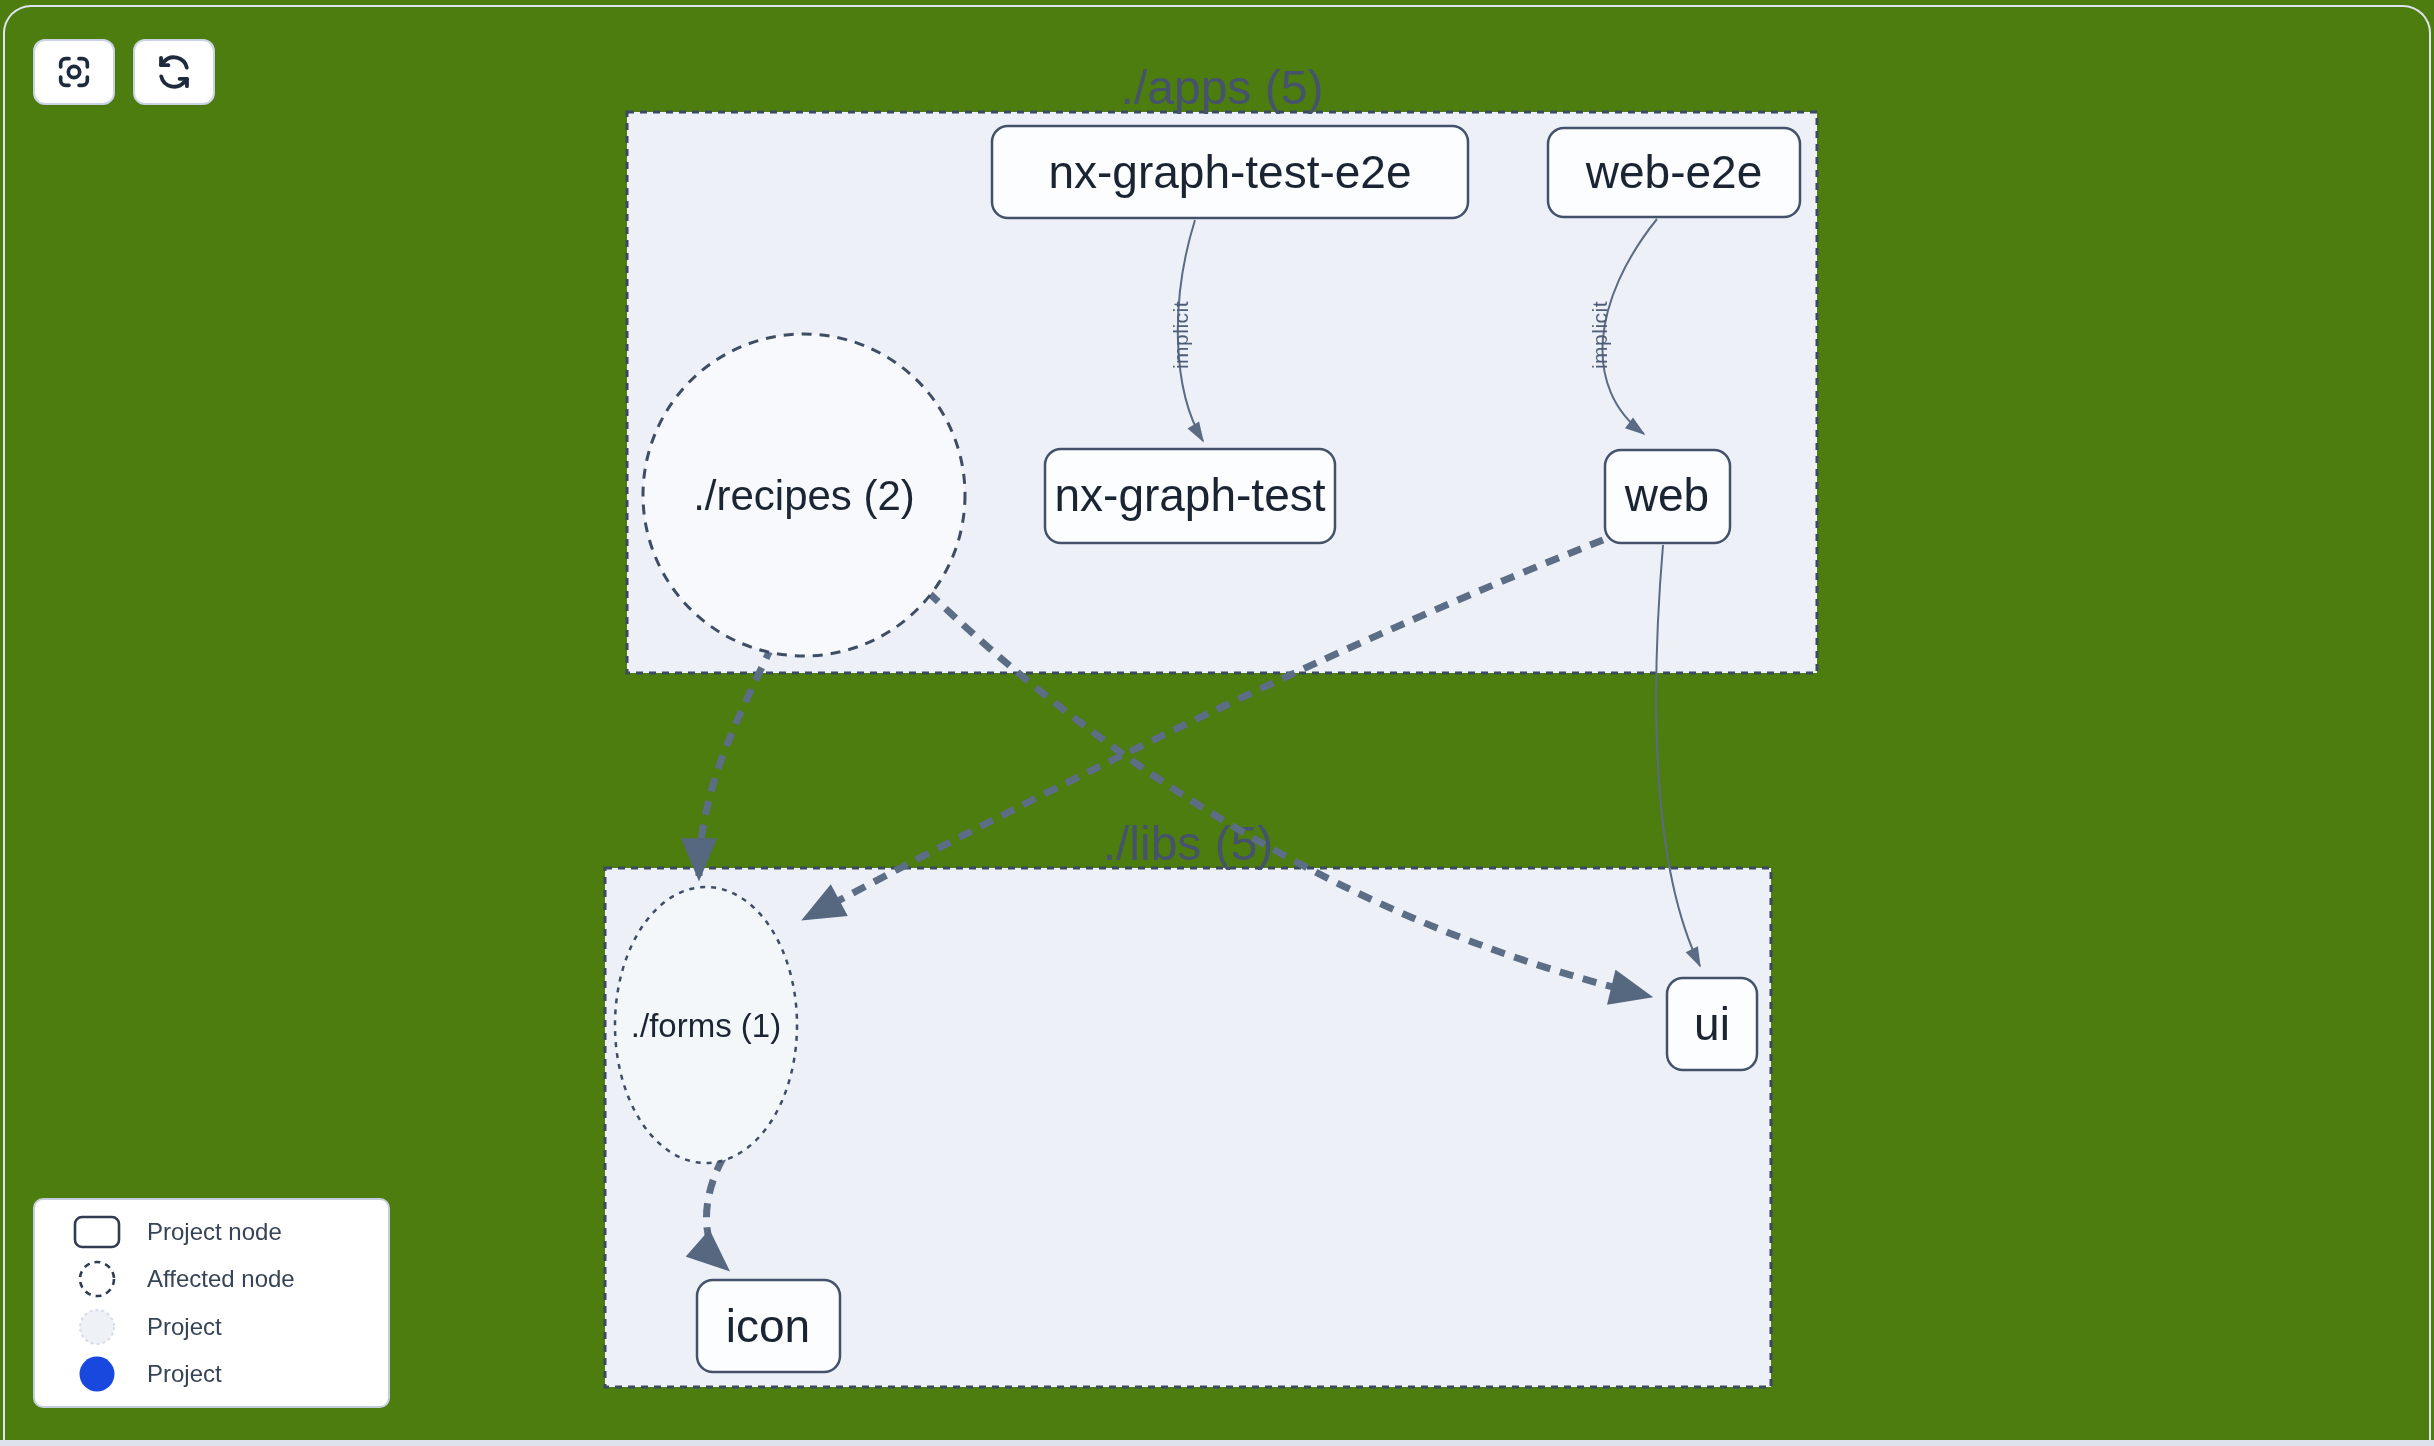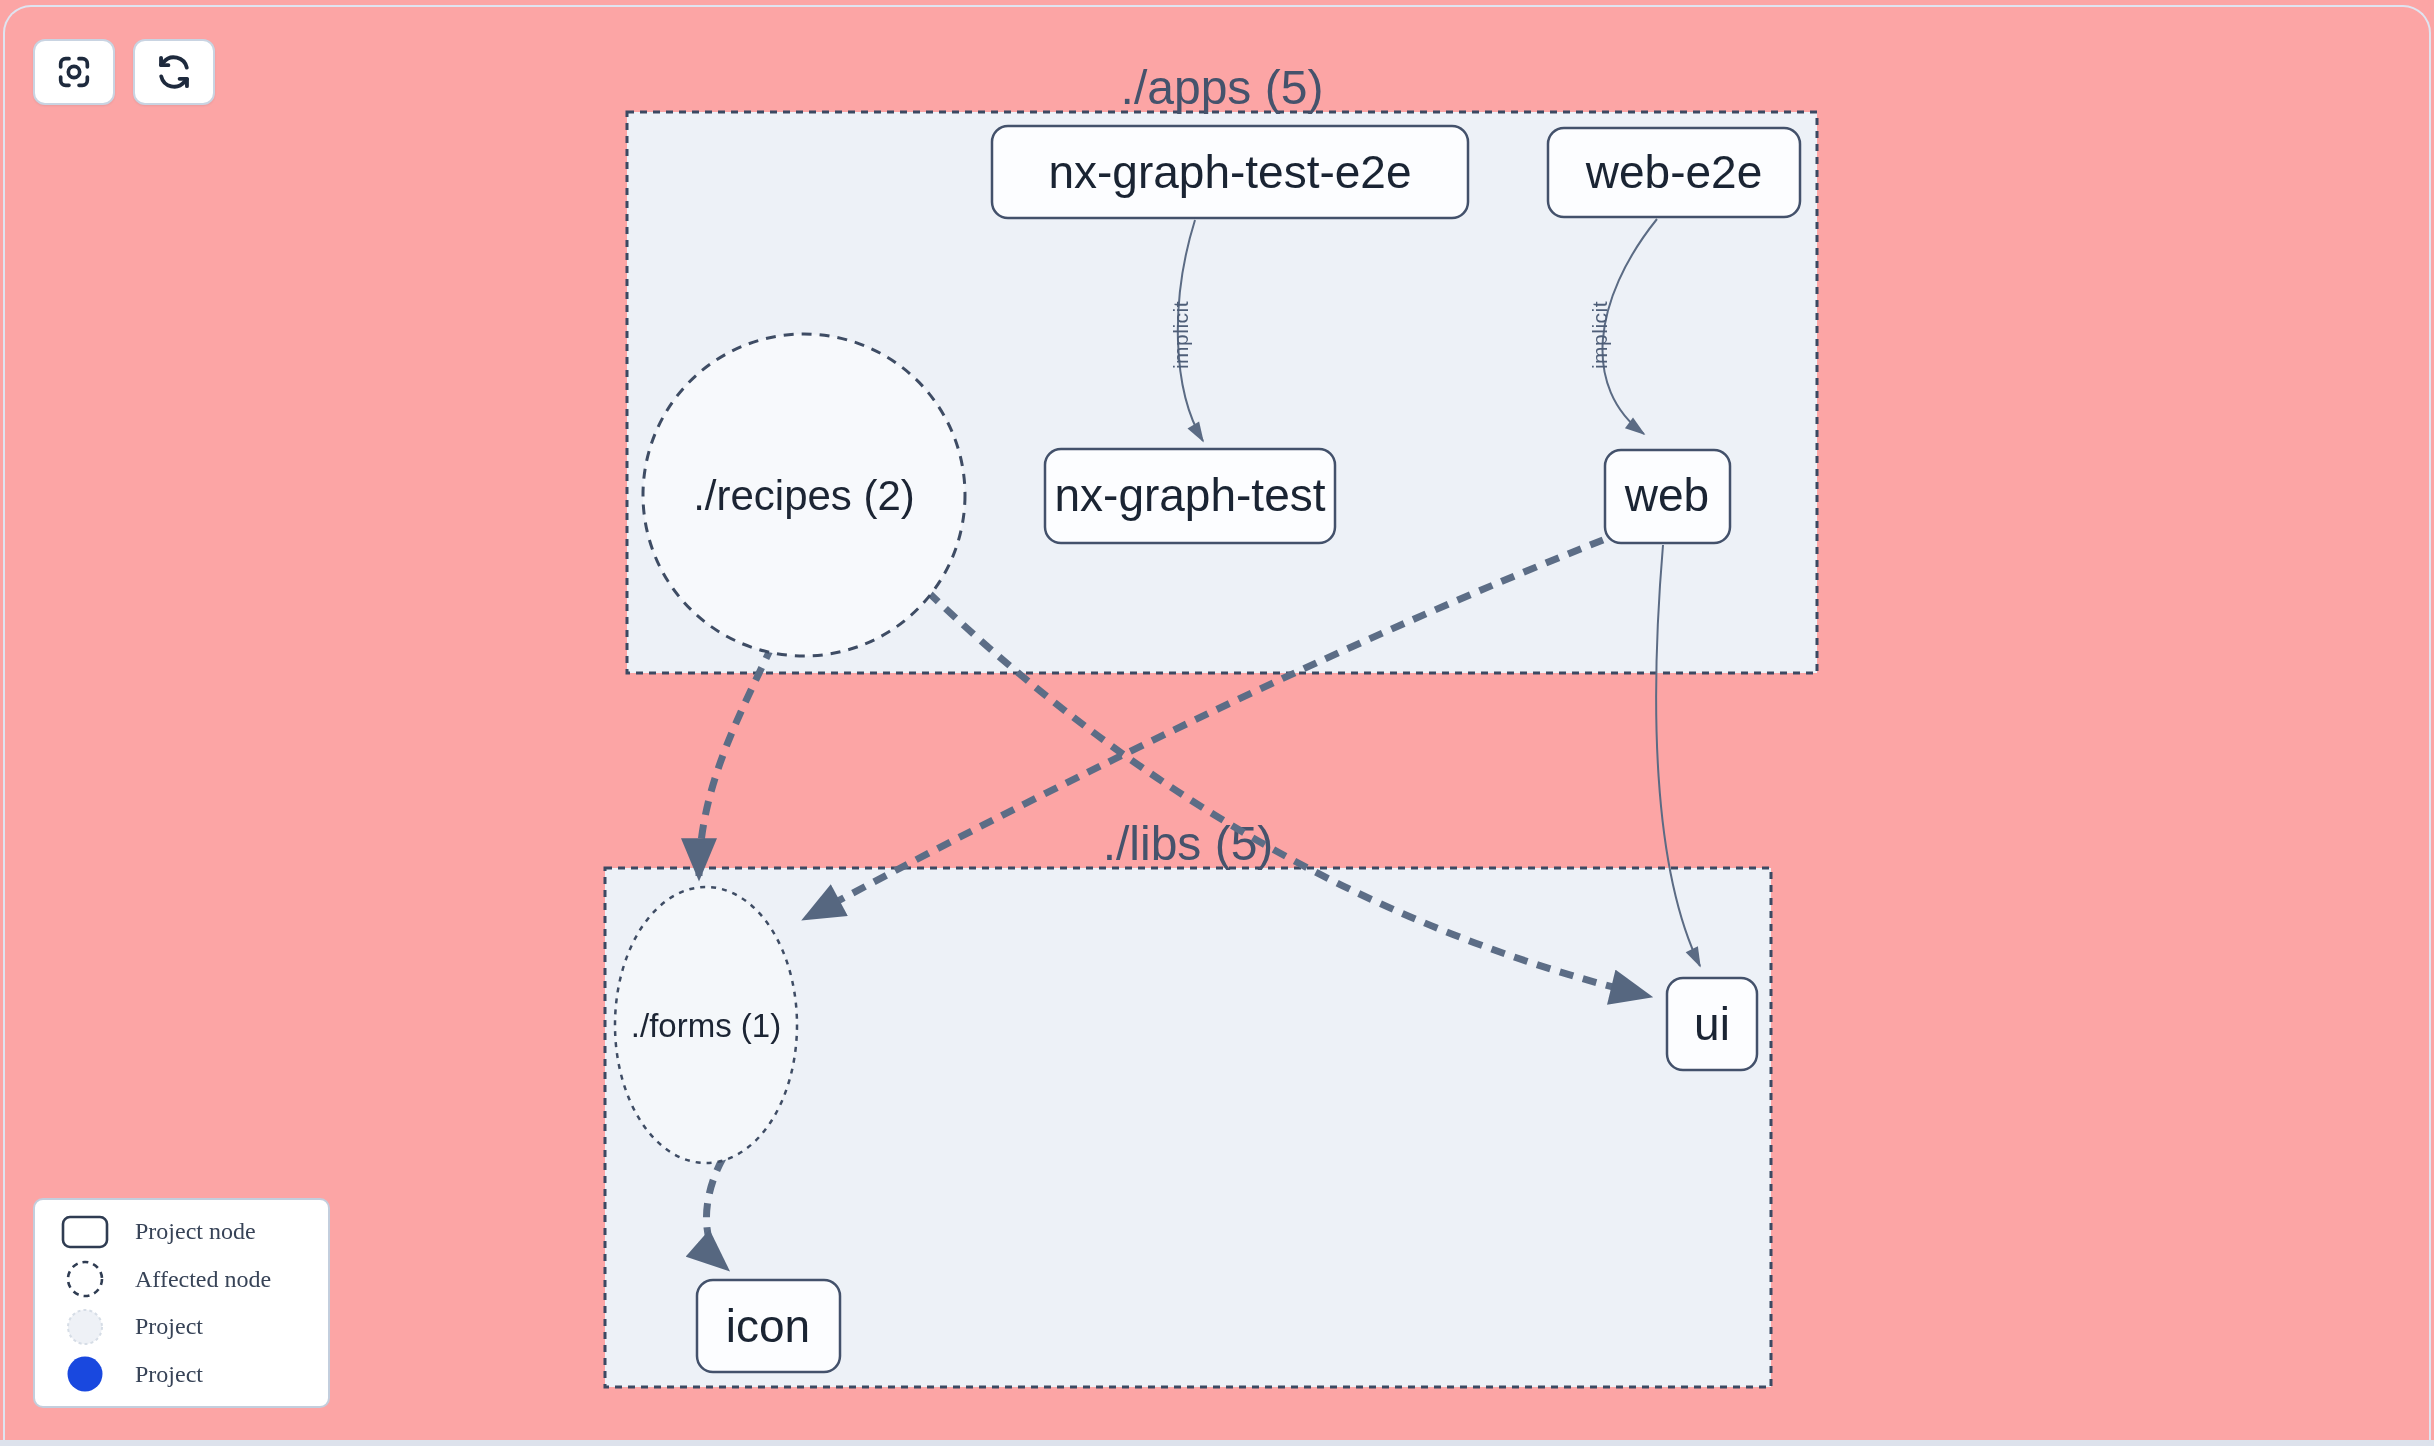--- a/index.html
+++ b/index.html
@@ -1,29 +1,29 @@
 <!DOCTYPE html>
 <html><head>
 <meta charset="utf-8">
 <style>
   html,body{margin:0;padding:0;background:#ffffff;}
-  .stage{position:relative;width:2434px;height:1446px;background:#fca5a5;overflow:hidden;
+  .stage{position:relative;width:2434px;height:1446px;background:#4d7c0f;overflow:hidden;
          font-family:"Liberation Sans",sans-serif;}
   .frame{position:absolute;left:3px;right:3px;top:5px;bottom:6px;border:2px solid #dfe4f0;
          border-bottom:none;border-radius:28px 28px 0 0;pointer-events:none;}
   .bottom-bar{position:absolute;left:0;right:0;bottom:0;height:6px;background:#dde2ec;}
   .graph-svg{position:absolute;left:0;top:0;}
   .toolbar{position:absolute;left:33px;top:39px;display:flex;gap:18px;}
   .tool-btn{width:82px;height:66px;background:#ffffff;border:2px solid #c9d4e2;border-radius:12px;
             display:flex;align-items:center;justify-content:center;box-shadow:0 1px 2px rgba(30,42,61,.08);
             cursor:pointer;padding:0;}
   .tool-btn svg{stroke:#1e2a3d;fill:none;stroke-width:2.2;stroke-linecap:round;stroke-linejoin:round;}
-  .legend{position:absolute;left:33px;top:1198px;width:297px;height:210px;background:#ffffff;
+  .legend{position:absolute;left:33px;top:1198px;width:357px;height:210px;background:#ffffff;
           border:2px solid #c3cedd;border-radius:10px;box-sizing:border-box;
-          display:flex;flex-direction:column;justify-content:space-evenly;padding:6px 0;font-family:Liberation Serif, serif;}
+          display:flex;flex-direction:column;justify-content:space-evenly;padding:6px 12px;}
   .legend-row{display:flex;align-items:center;height:44px;}
   .legend-swatch{width:100px;display:flex;justify-content:center;align-items:center;flex:0 0 100px;}
   .legend-label{font-size:24px;color:#374357;}
   svg text{font-family:"Liberation Sans",sans-serif;}
   .group-rect{fill:#edf1f7;stroke:#3b4962;stroke-width:3;stroke-dasharray:7 6;}
   .group-label{font-size:48px;fill:#45536c;text-anchor:middle;}
   .composite-circle{fill:#f7f9fc;stroke:#3e4c64;stroke-width:3;stroke-dasharray:10 8;}
   .composite-ellipse{fill:#f4f7fa;stroke:#3e4c64;stroke-width:2.5;stroke-dasharray:5 6;}
   .composite-label-lg{font-size:42px;fill:#1c2534;text-anchor:middle;}
   .composite-label-sm{font-size:33px;fill:#1c2534;text-anchor:middle;}

